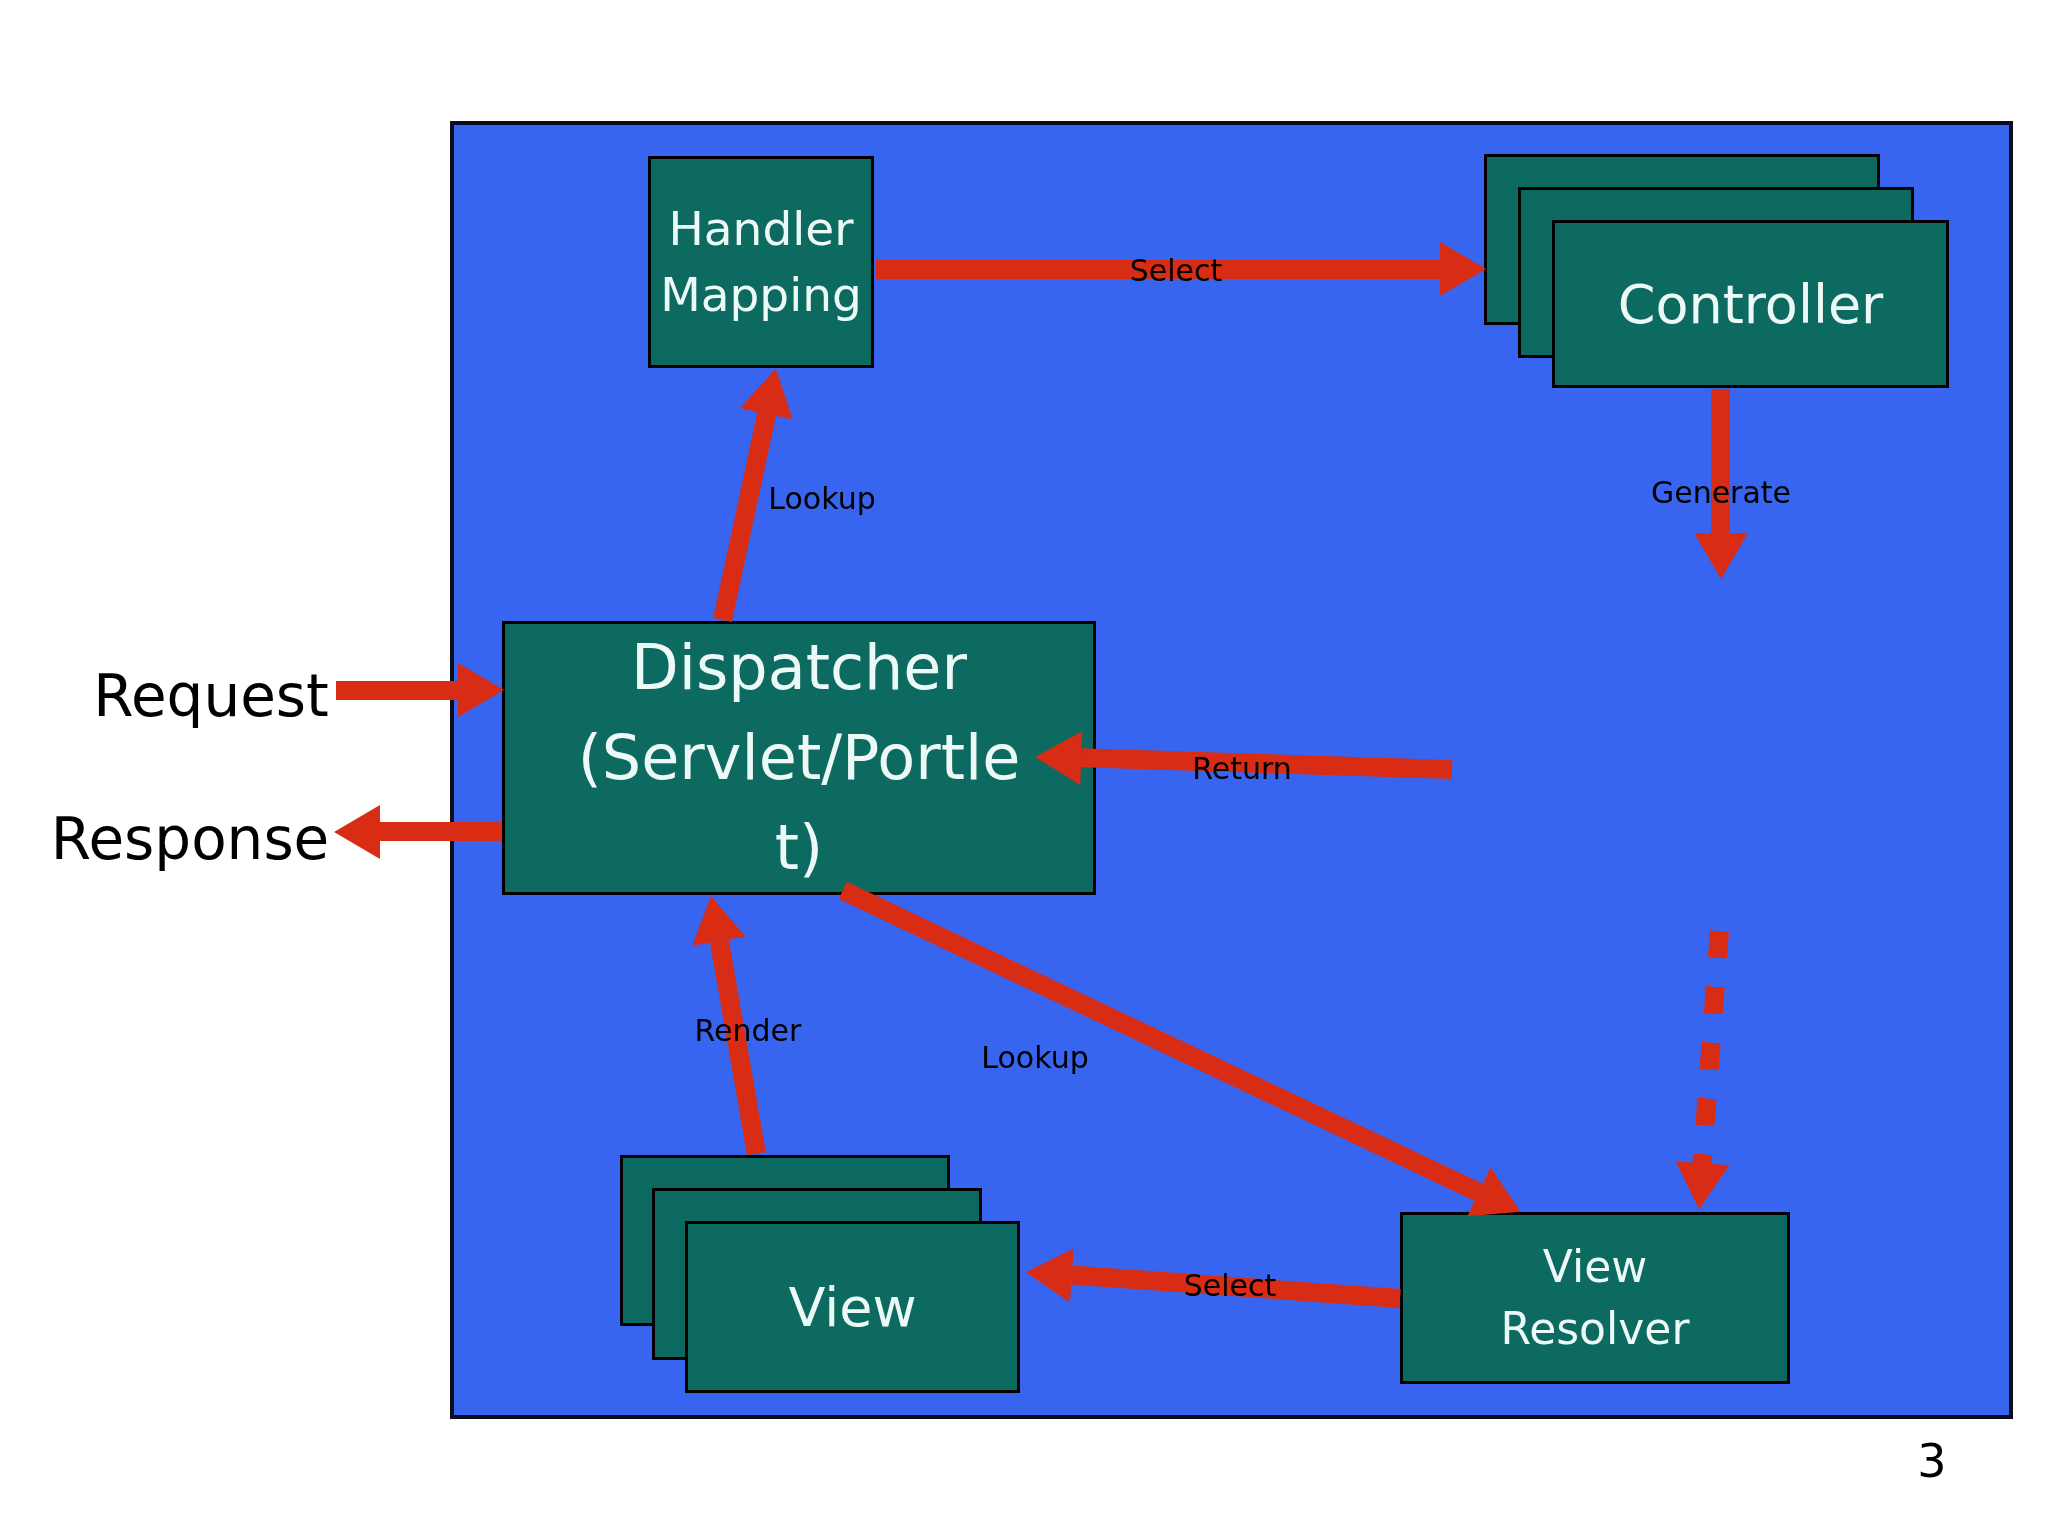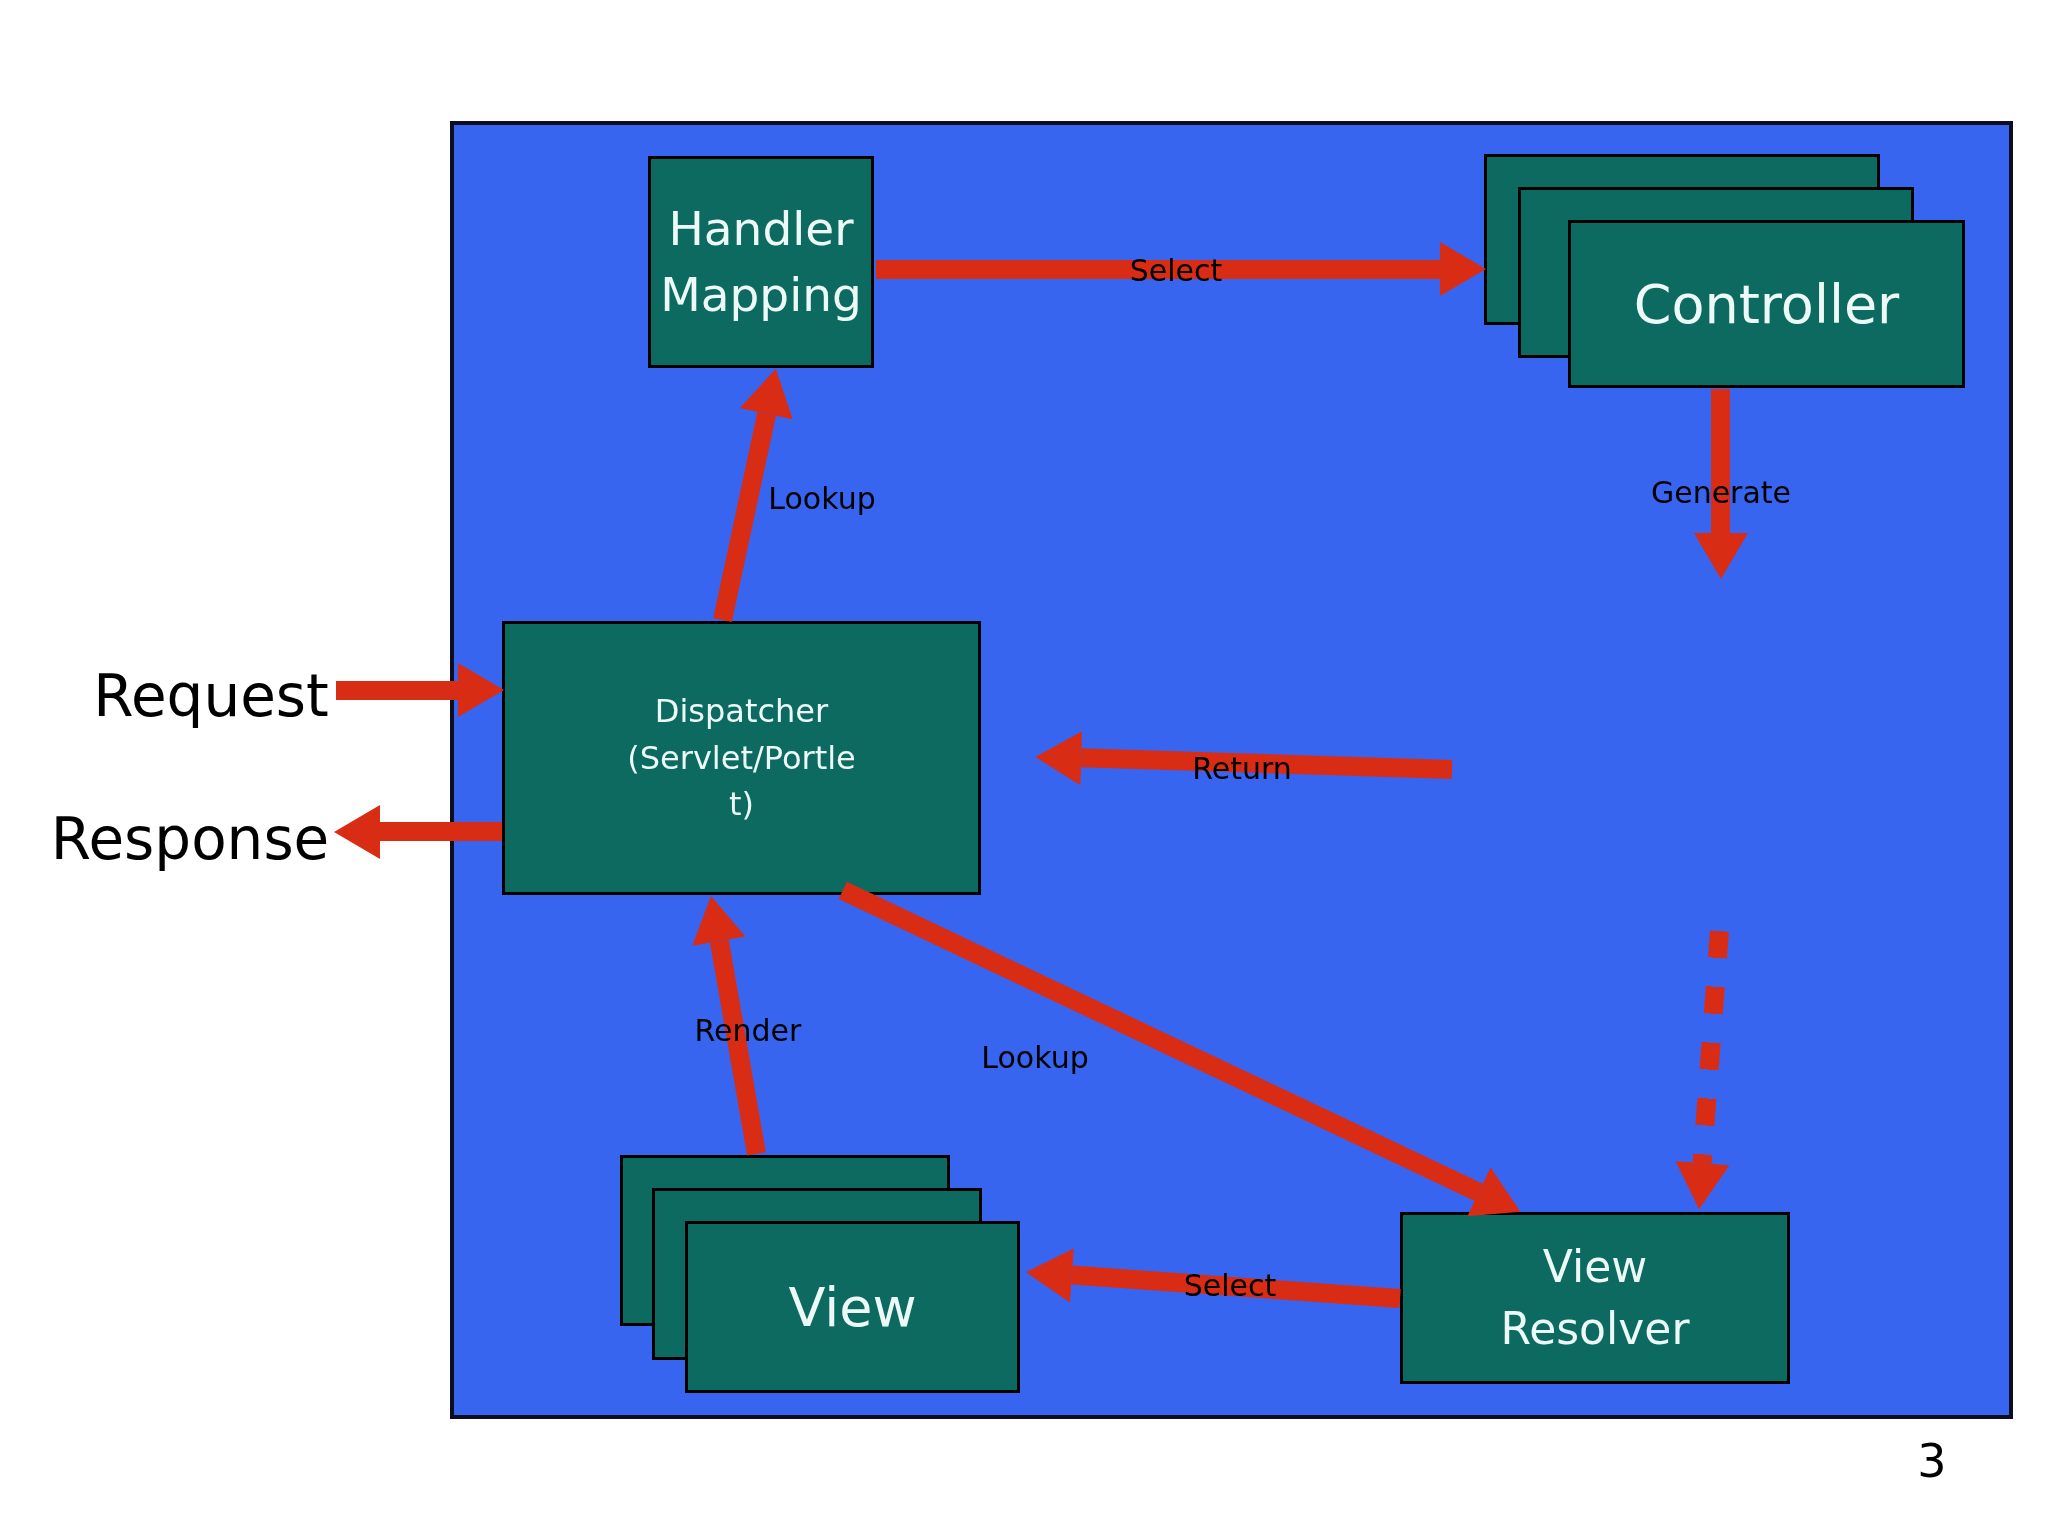--- a/index.html
+++ b/index.html
@@ -10,22 +10,22 @@
          background:var(--panel-blue);border:4px solid #0d0d1f;box-sizing:border-box;z-index:1;}
 
   .node{position:absolute;background:var(--box-teal);border:3px solid #000;box-sizing:border-box;
         display:flex;flex-direction:column;align-items:center;justify-content:center;
         color:var(--box-text);text-align:center;z-index:3;}
 
   
   .hm{left:648px;top:156px;width:226px;height:212px;font-size:47px;line-height:1.4;}
   .ctrl-back{left:1484px;top:154px;width:396px;height:171px;z-index:2;}
   .ctrl-mid{left:1518px;top:187px;width:396px;height:171px;z-index:3;}
-  .ctrl-front{left:1552px;top:220px;width:397px;height:168px;font-size:54px;z-index:4;margin-left:16px;}
-  .disp{left:502px;top:621px;width:479px;height:274px;font-size:32px;line-height:1.45;}
+  .ctrl-front{left:1552px;top:220px;width:397px;height:168px;font-size:54px;z-index:4;}
+  .disp{left:502px;top:621px;width:594px;height:274px;font-size:62px;line-height:1.45;}
   .mav{left:1452px;top:577px;width:526px;height:396px;justify-content:flex-start;}
   .view-back{left:620px;top:1155px;width:330px;height:171px;z-index:2;}
   .view-mid{left:652px;top:1188px;width:330px;height:172px;z-index:3;}
   .view-front{left:685px;top:1221px;width:335px;height:172px;font-size:54px;z-index:4;}
   .vr{left:1400px;top:1212px;width:390px;height:172px;font-size:44px;line-height:1.4;}
 
   .mav-title{margin-top:10px;font-size:58px;}
   .mav-table{position:absolute;left:55px;top:120px;width:404px;height:155px;background:var(--table-bg);
              border:3px solid #000;box-sizing:border-box;display:flex;flex-direction:column;z-index:4;}
   .mav-table .hdr{height:48px;border-bottom:2px solid #000;display:flex;align-items:center;

